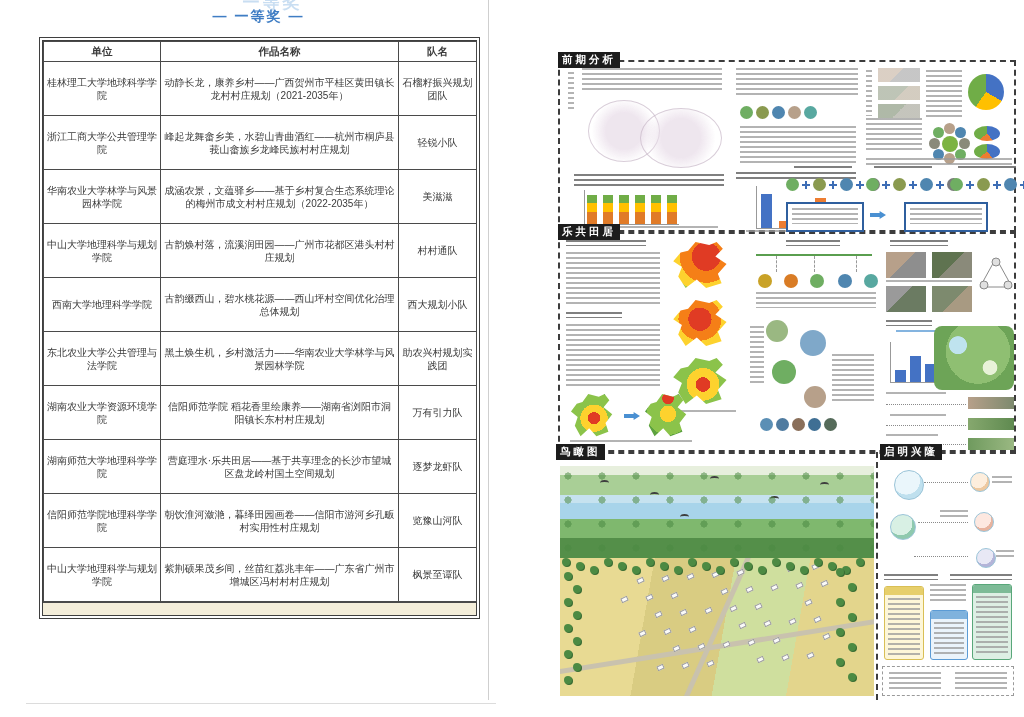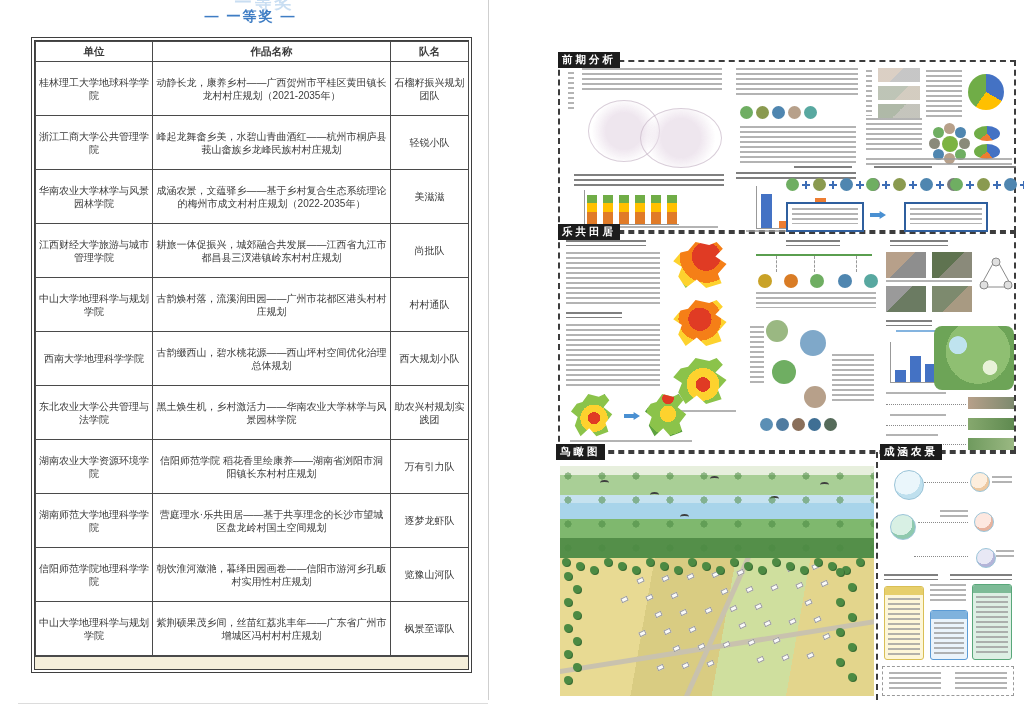--- a/index.html
+++ b/index.html
@@ -1,19 +1,19 @@
 <!DOCTYPE html>
 <html><head>
 <meta charset="utf-8">
 <style>
   html,body{margin:0;padding:0;}
   body{width:1024px;height:717px;position:relative;overflow:hidden;background:#ffffff;
        font-family:"Liberation Sans", sans-serif;color:#3a3a3a;}
   
-  .left-page{position:absolute;left:4px;top:0;width:500px;height:717px;background:#fff;}
+  .left-page{position:absolute;left:12px;top:0;width:500px;height:717px;background:#fff;}
   .faded-heading{position:absolute;top:-9px;left:44px;width:433px;text-align:center;
        color:#c9def2;font-weight:bold;font-size:17px;letter-spacing:3px;}
   .award-heading{position:absolute;top:8px;left:30px;width:433px;text-align:center;
        color:#3f7dc4;font-weight:bold;font-size:14px;letter-spacing:2px;}
   .table-wrap{position:absolute;left:30px;top:40px;width:433px;
        border:1px solid #3f3f3f;outline:1px solid #3f3f3f;outline-offset:2px;background:#fff;}
   table{border-collapse:collapse;width:100%;table-layout:fixed;}
   th,td{border:1px solid #4a4a4a;font-size:10px;line-height:1.3;text-align:center;
        vertical-align:middle;padding:1px 3px;overflow:hidden;}
   th{height:17px;font-weight:bold;font-size:10.5px;}
@@ -159,25 +159,20 @@
             <td>浙江工商大学公共管理学院</td>
             <td>峰起龙舞畲乡美，水碧山青曲酒红——杭州市桐庐县莪山畲族乡龙峰民族村村庄规划</td>
             <td>轻锐小队</td>
           </tr>
           <tr>
             <td>华南农业大学林学与风景园林学院</td>
             <td>成涵农景，文蕴驿乡——基于乡村复合生态系统理论的梅州市成文村村庄规划（2022-2035年）</td>
             <td>美滋滋</td>
           </tr>
           <tr>
-            <td>江西财经大学旅游与城市管理学院</td>
-            <td>耕旅一体促振兴，城郊融合共发展——江西省九江市都昌县三汊港镇岭东村村庄规划</td>
-            <td>尚批队</td>
-          </tr>
-          <tr>
             <td>中山大学地理科学与规划学院</td>
             <td>古韵焕村落，流溪润田园——广州市花都区港头村村庄规划</td>
             <td>村村通队</td>
           </tr>
           <tr>
             <td>西南大学地理科学学院</td>
             <td>古韵缀西山，碧水桃花源——西山坪村空间优化治理总体规划</td>
             <td>西大规划小队</td>
           </tr>
           <tr>
@@ -408,21 +403,21 @@
     <div class="strip s2" style="left:408px;top:184px;"></div>
     <div class="ptext abs" style="left:326px;top:200px;width:52px;height:5px;"></div>
     <div class="dotlead" style="left:326px;top:210px;width:80px;"></div>
     <div class="strip s3" style="left:408px;top:204px;"></div>
   </div>
 
   <div class="sec sec3">
     <div class="sec3-frame"></div>
     <div class="sec3-vline"></div>
     <div class="sec-label" style="left:-2px;top:-8px;">鸟瞰图</div>
-    <div class="sec-label" style="left:322px;top:-8px;">成涵农景</div>
+    <div class="sec-label" style="left:322px;top:-8px;">启明兴隆</div>
 
     <div class="panorama" id="panorama">
         <div class="bird" style="left: 40px; top: 14px;"></div>
         <div class="bird" style="left: 90px; top: 26px;"></div>
         <div class="bird" style="left: 150px; top: 10px;"></div>
         <div class="bird" style="left: 210px; top: 30px;"></div>
         <div class="bird" style="left: 260px; top: 16px;"></div>
         <div class="bird" style="left: 120px; top: 48px;"></div>
       </div>
     <div class="village" id="village">

